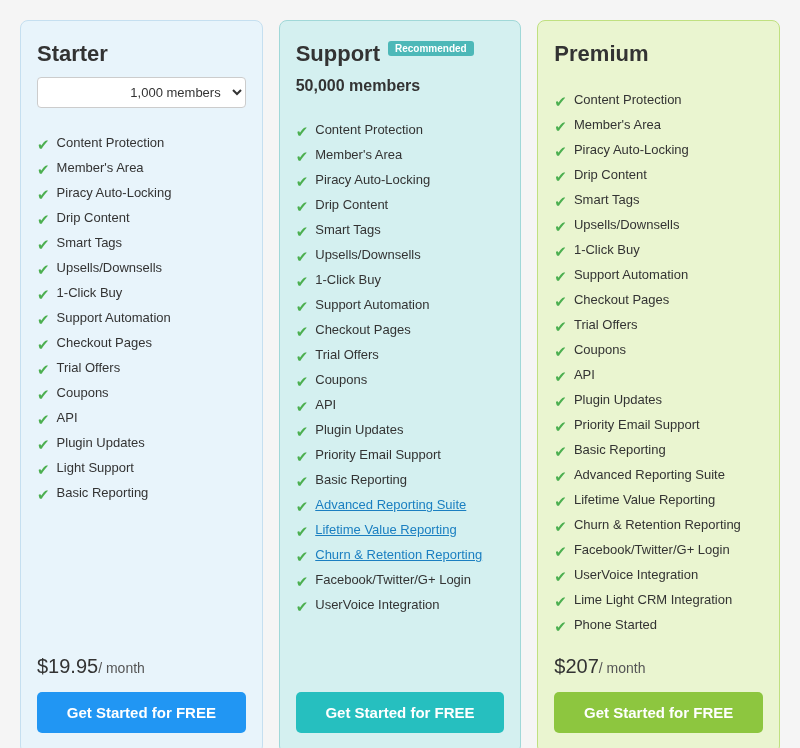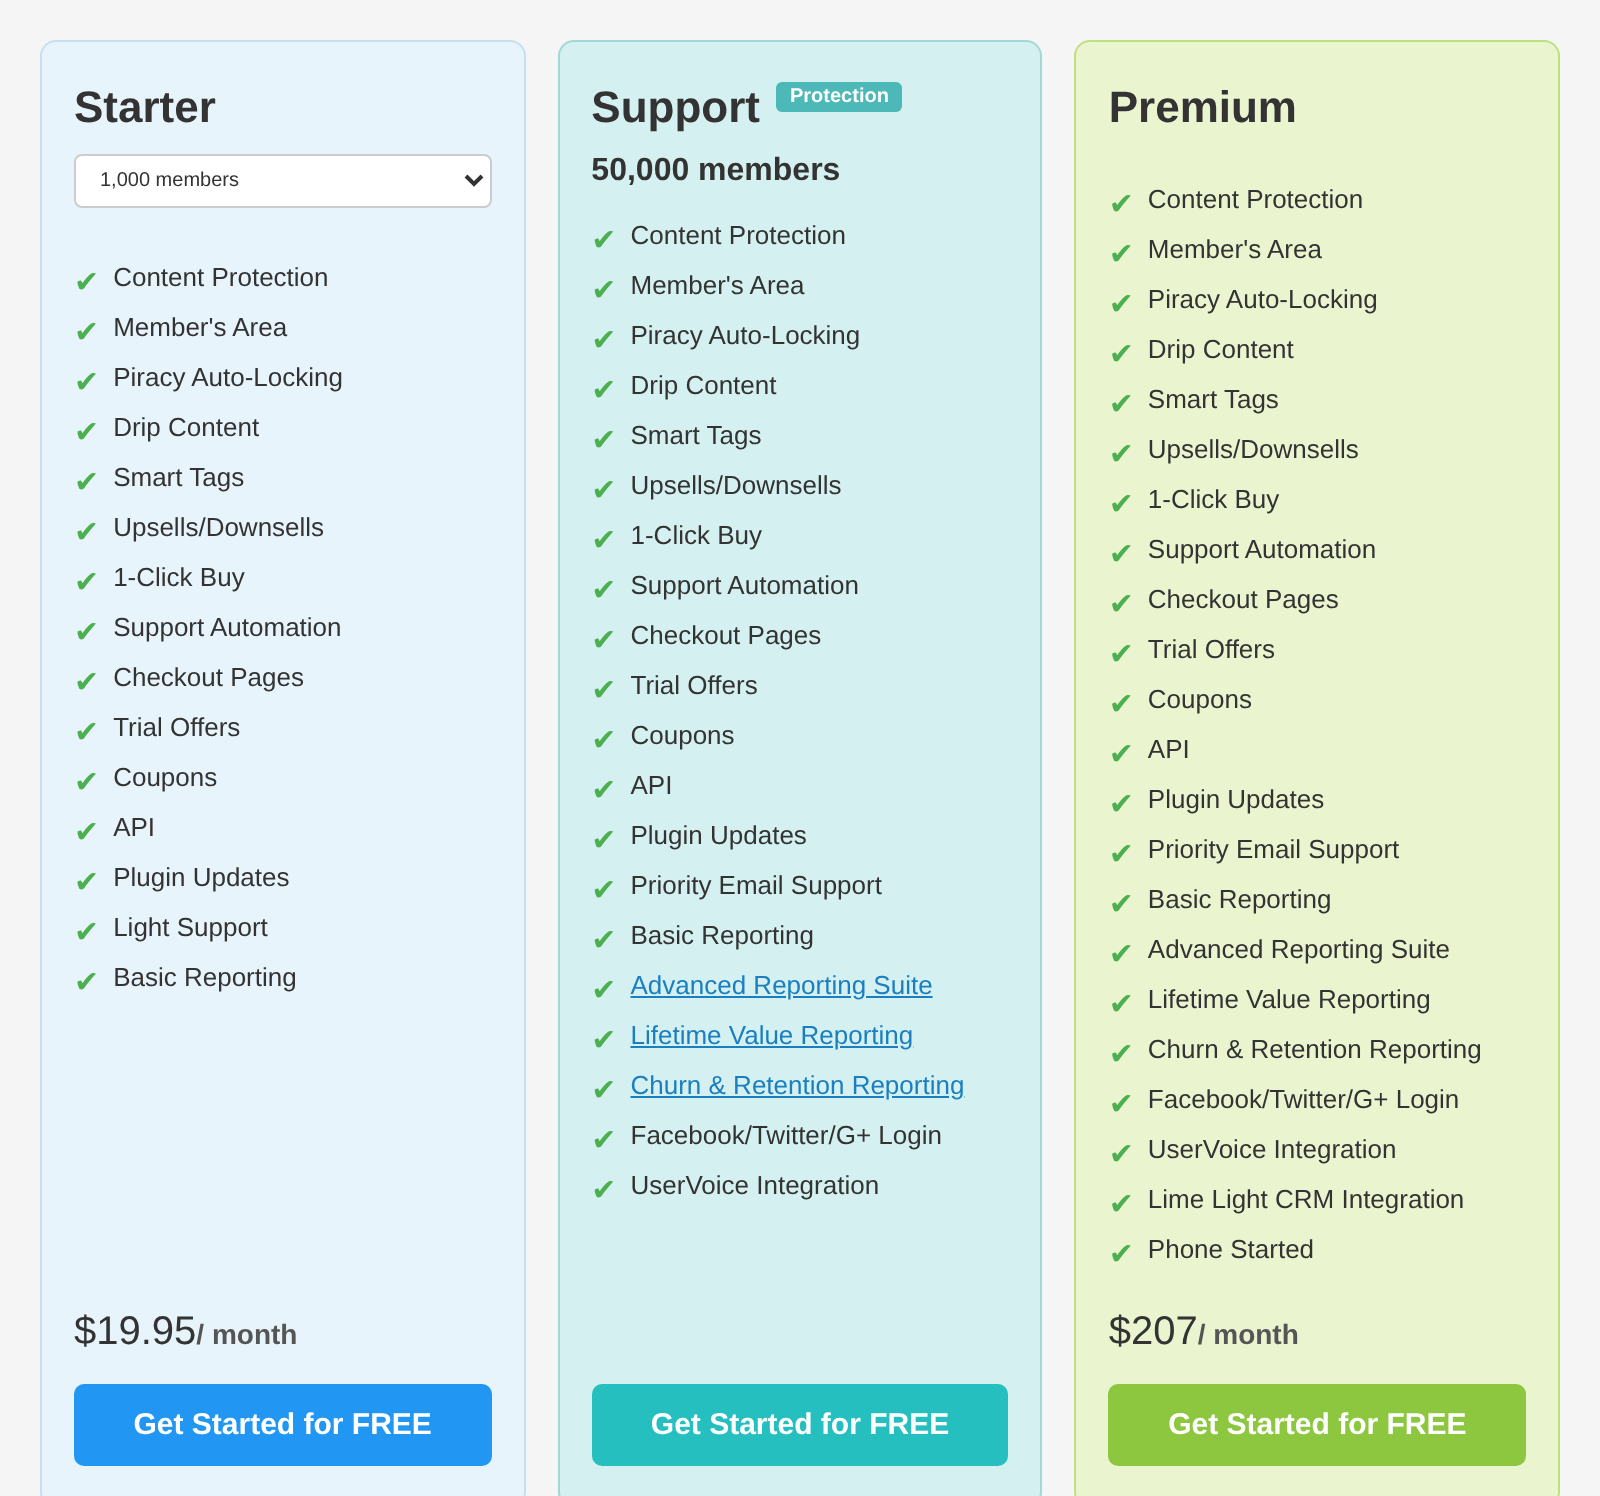--- a/index.html
+++ b/index.html
@@ -55,29 +55,31 @@
       padding: 2px 7px;
       border-radius: 3px;
       font-weight: bold;
     }
     .members-select {
       width: 100%;
       padding: 6px 8px;
       border: 1px solid #ccc;
       border-radius: 4px;
       background: #fff;
-      font-size: 10px;
+      font-size: 13px;
       color: #333;
       appearance: auto;
       margin-bottom: 12px;
+      text-align: right;
     }
     .members-text {
       font-size: 16px;
       font-weight: bold;
       color: #333;
+      margin-bottom: 12px;
     }
     .features-list {
       list-style: none;
       flex: 1;
     }
     .features-list li {
       display: flex;
       align-items: flex-start;
       gap: 7px;
       padding: 3px 0;
@@ -100,21 +102,21 @@
       margin-bottom: 14px;
     }
     .price-text {
       font-size: 20px;
       font-weight: normal;
       color: #333;
     }
     .price-period {
       font-size: 14px;
       color: #555;
-      font-weight: bold;
+      font-weight: normal;
     }
     .cta-button {
       width: 100%;
       padding: 12px 0;
       border: none;
       border-radius: 5px;
       font-size: 15px;
       font-weight: bold;
       cursor: pointer;
       text-align: center;
@@ -202,21 +204,21 @@
           <span>Basic Reporting</span>
         </li>
       </ul>
       <div class="price-section"><span class="price-text">$19.95</span><span class="price-period">/ month</span></div>
       <button class="cta-button">Get Started for FREE</button>
     </div>
     <div class="plan-card advanced">
       <div class="plan-header">
         <div class="plan-title-row">
           <span class="plan-title">Support</span>
-          <span class="recommended-badge">Protection</span>
+          <span class="recommended-badge">Recommended</span>
         </div>
         <div class="members-text">50,000 members</div>
       </div>
       <ul class="features-list">
         <li>
           <span class="check-icon">✔</span>
           <span>Content Protection</span>
         </li>
         <li>
           <span class="check-icon">✔</span>

